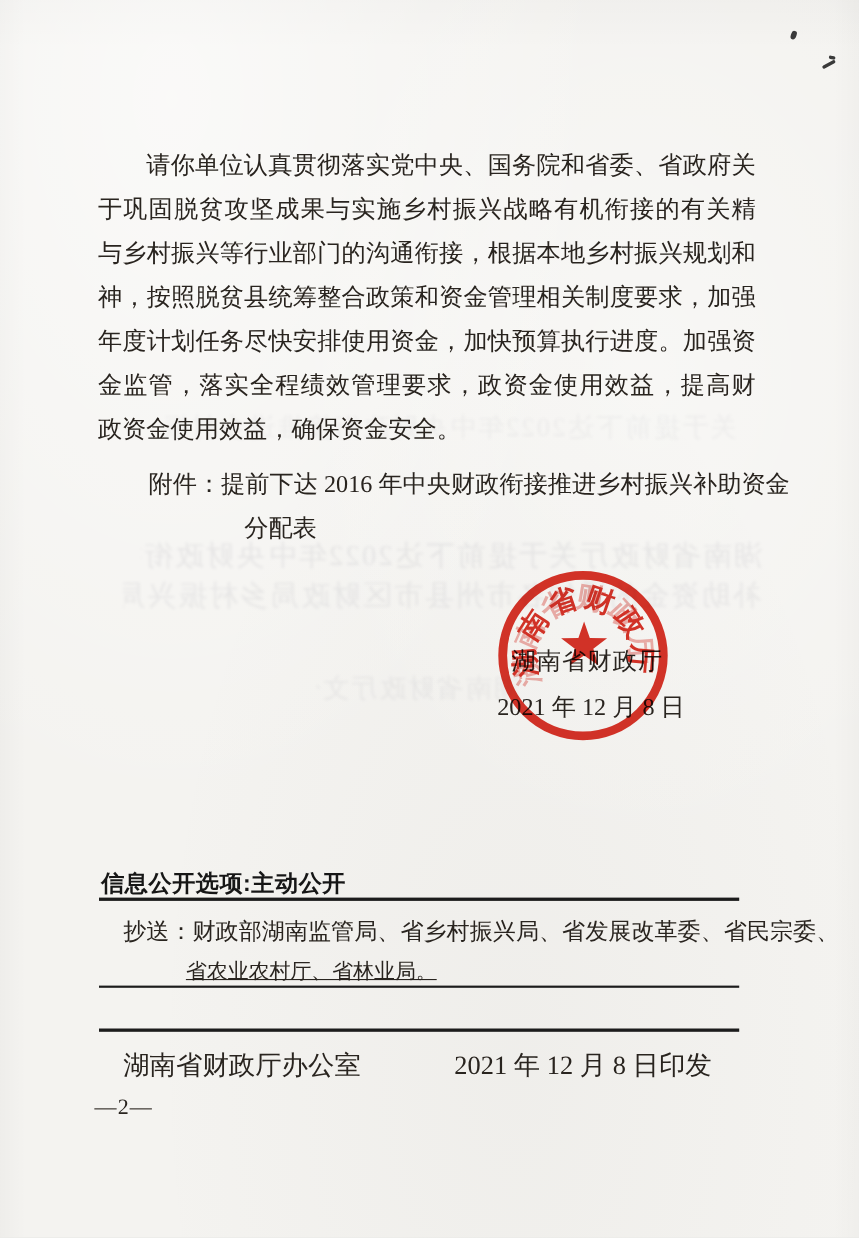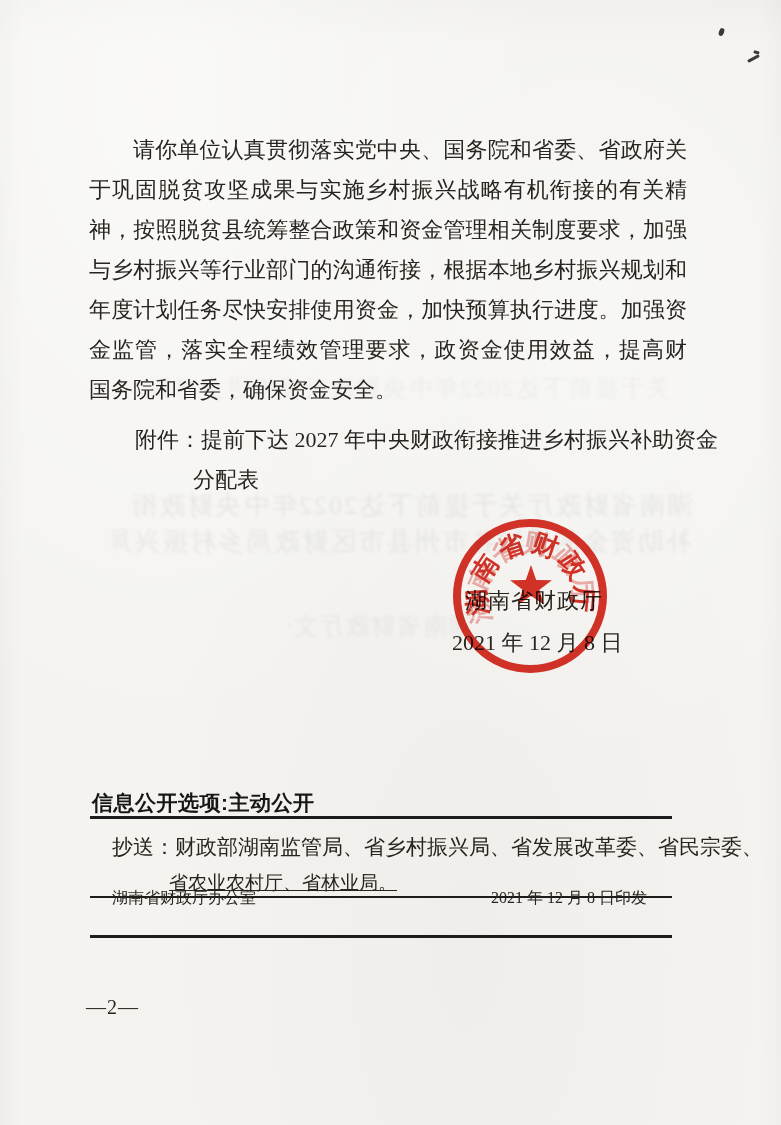--- a/index.html
+++ b/index.html
@@ -46,21 +46,21 @@
   .body-para {
     position:absolute; left:89px; top:102px; width:598px;
     font-size:22px; line-height:40px;
   }
   .para-line { text-align:justify; text-align-last:justify; height:40px; }
   .para-line:first-child { text-indent:44px;margin-top:28px; }
   .para-line:last-child { text-align-last:left; }
 
   
   .attachment { position:absolute; left:135px; top:420px; font-size:22px; line-height:40px; }
-  .att-line2 { margin-left:58px; }
+  .att-line2 { margin-left:87px; }
 
   
   .issuer { position:absolute; left:465px; top:586px; font-size:22px; letter-spacing:1px; z-index:1; }
   .issue-date { position:absolute; left:452px; top:628px; font-size:22px; z-index:1; }
 
   
   .seal {
     position:absolute; left:445px; top:511px; width:170px; height:170px;
     color:#d92418; mix-blend-mode:multiply; opacity:.93; z-index:2;
   }
@@ -71,51 +71,51 @@
     font-family:"Liberation Sans","DejaVu Sans",sans-serif;
     font-weight:700; font-size:21px; color:#161616; letter-spacing:.5px;
   }
   .rule { position:absolute; left:90px; width:582px; background:#1c1c1c; }
   .rule.r1 { top:816px; height:3px; }
   .rule.r2 { top:896px; height:2px; }
   .rule.r3 { top:935px; height:3px; }
   .cc1 { position:absolute; left:112px; top:833px; font-size:21px; white-space:nowrap; }
   .cc2 { position:absolute; left:169px; top:870px; font-size:19px; white-space:nowrap;text-decoration:underline; }
   .office-row {
-    position:absolute; left:90px; top:888px; width:582px;
+    position:absolute; left:90px; top:952px; width:582px;
     display:flex; justify-content:space-between;
-    padding:0 25px 0 22px; font-size:16px;
+    padding:0 25px 0 22px; font-size:24px;
   }
   .page-number { position:absolute; left:86px; top:996px; font-size:20px; letter-spacing:1px; }
 </style>
 </head>
 <body>
 
 <div class="page">
 
   <div class="speck s1"></div>
   <div class="speck s2"></div>
 
   <div class="ghost g1">关于提前下达2022年中央财政衔接推进乡村振兴补助资金的通知</div>
   <div class="ghost g2">湖南省财政厅关于提前下达2022年中央财政衔接推进乡村振兴</div>
   <div class="ghost g3">补助资金的通知各市州县市区财政局乡村振兴局</div>
   <div class="ghost g4">湖南省财政厅文件</div>
 
   <div class="body-para">
       <div class="para-line">请你单位认真贯彻落实党中央、国务院和省委、省政府关</div>
       <div class="para-line">于巩固脱贫攻坚成果与实施乡村振兴战略有机衔接的有关精</div>
+      <div class="para-line">与乡村振兴等行业部门的沟通衔接，根据本地乡村振兴规划和</div>
       <div class="para-line">神，按照脱贫县统筹整合政策和资金管理相关制度要求，加强</div>
-      <div class="para-line">与乡村振兴等行业部门的沟通衔接，根据本地乡村振兴规划和</div>
       <div class="para-line">年度计划任务尽快安排使用资金，加快预算执行进度。加强资</div>
       <div class="para-line">金监管，落实全程绩效管理要求，政资金使用效益，提高财</div>
-      <div class="para-line">国务院和省委，确保资金安全。</div>
+      <div class="para-line">政资金使用效益，确保资金安全。</div>
     </div>
 
   <div class="attachment">
-    <div class="att-line1">附件：提前下达 2027 年中央财政衔接推进乡村振兴补助资金</div>
+    <div class="att-line1">附件：提前下达 2016 年中央财政衔接推进乡村振兴补助资金</div>
     <div class="att-line2">分配表</div>
   </div>
 
   <div class="issuer">湖南省财政厅</div>
   <div class="issue-date">2021 年 12 月 8 日</div>
 
   <div class="seal">
     <svg width="170" height="170" viewBox="0 0 170 170">
       <defs>
         <path id="sealArc" d="M 45.1 103.6 A 44 44 0 1 1 124.9 103.6" fill="none"></path>

